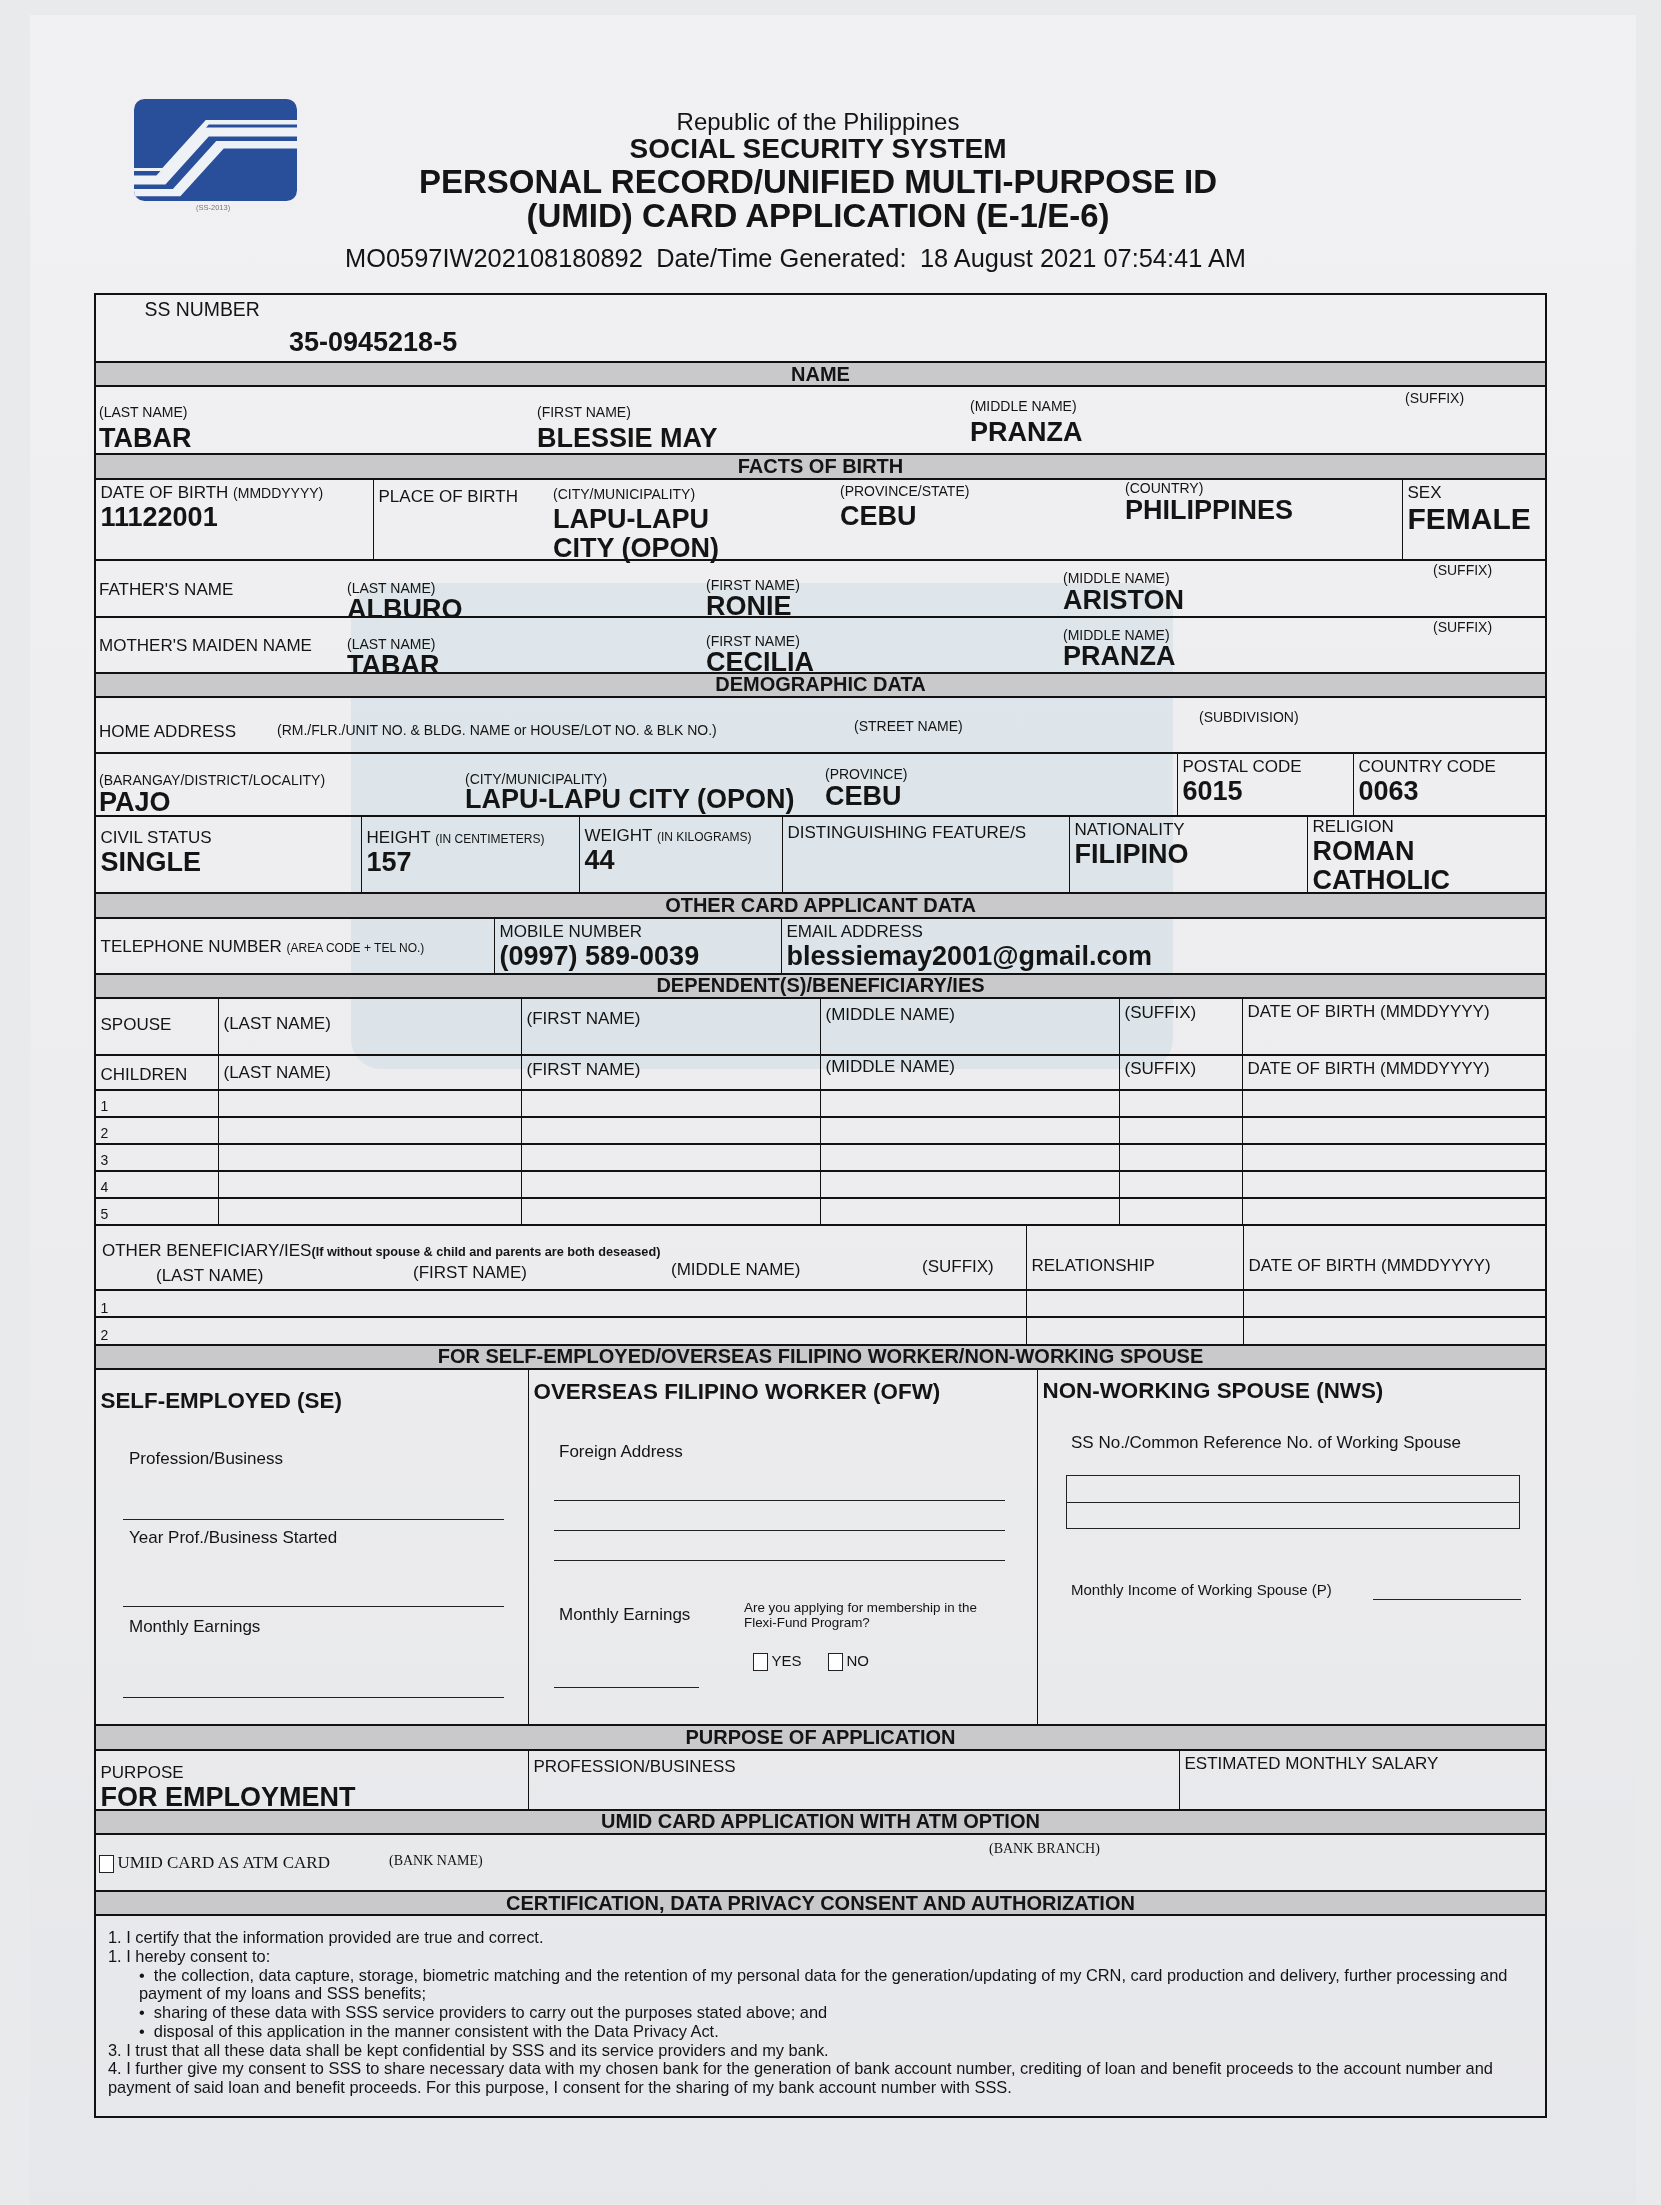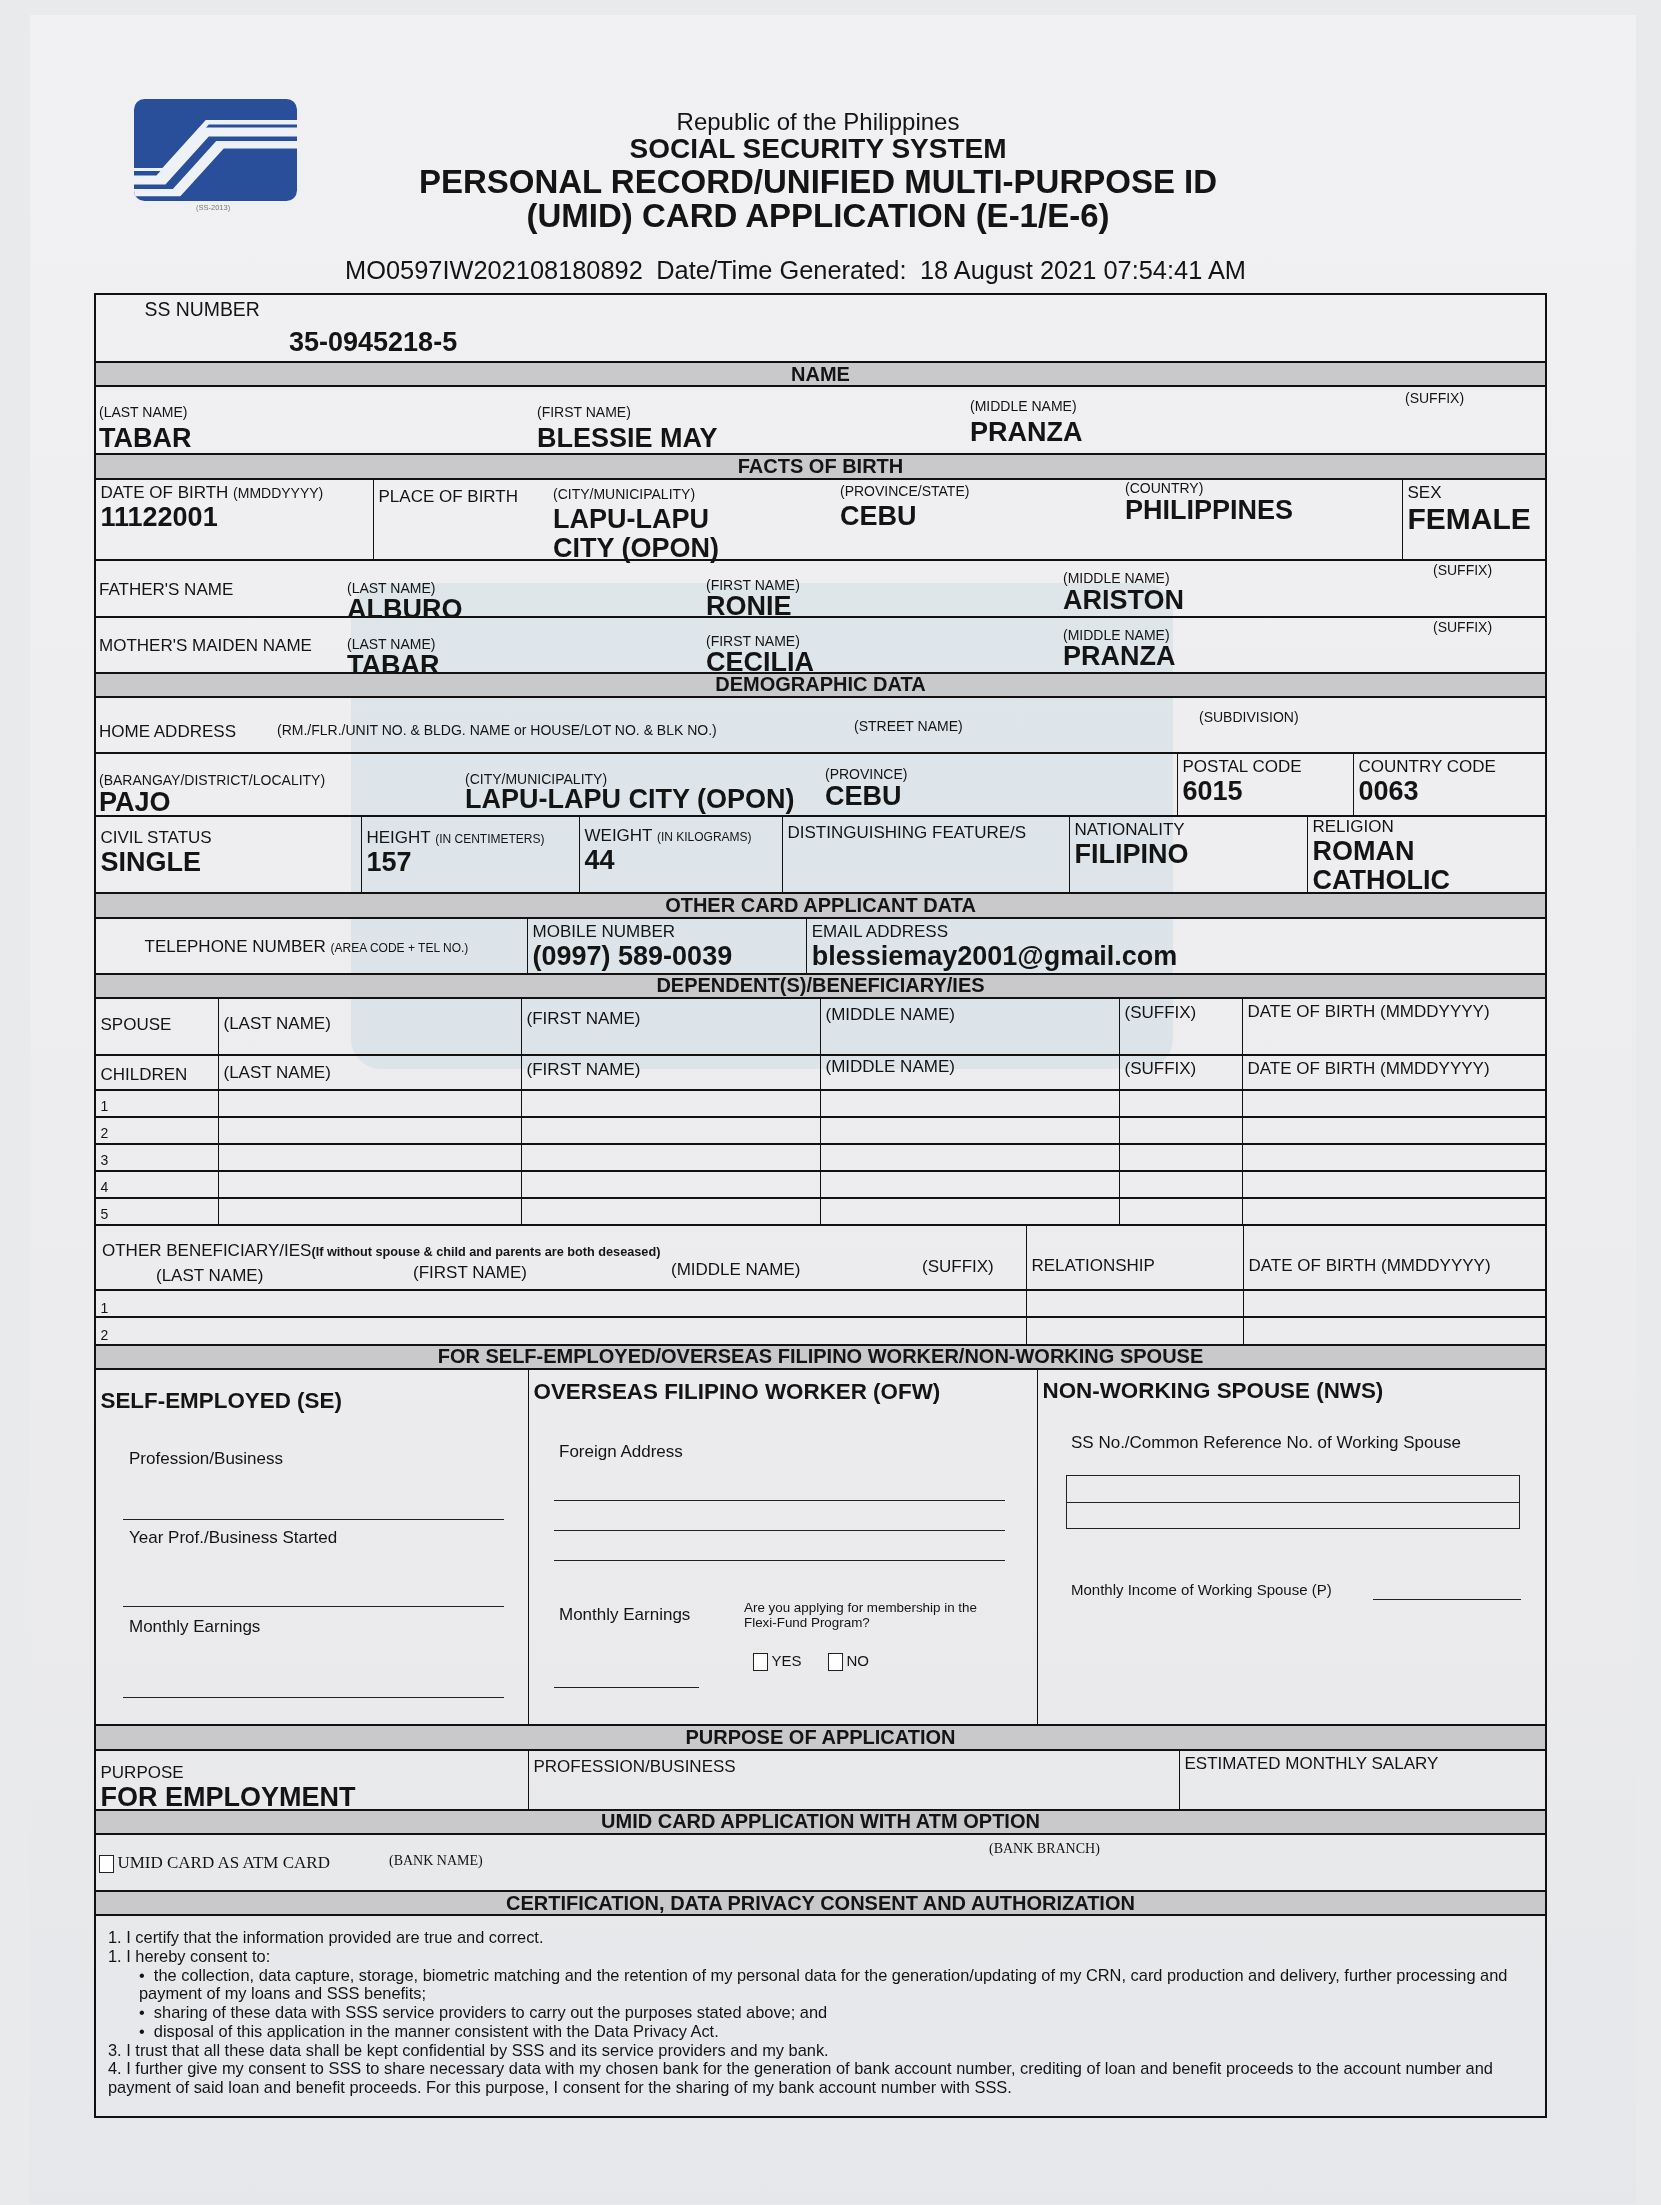--- a/index.html
+++ b/index.html
@@ -16,21 +16,21 @@
     position:absolute; left:134px; top:99px; width:163px; height:102px;
     background:#2a4f9a; border-radius:10.5px; overflow:hidden;
   }
   .logo svg { width:100%; height:100%; display:block; }
   .logo-caption { position:absolute; left:196px; top:203px; font-size:7.5px; color:#777; }
   .hdr { position:absolute; left:299px; width:1038px; text-align:center; font-weight:bold; }
   .hdr-rep { top:108px; font-size:24px; font-weight:normal; }
   .hdr-sss { top:133px; font-size:28px; }
   .hdr-t1 { top:163px; font-size:33px; }
   .hdr-t2 { top:197px; font-size:33px; }
-  .gen { position:absolute; left:345px; top:256px; font-size:25.4px; }
+  .gen { position:absolute; left:345px; top:244px; font-size:25.4px; }
   .gen span { margin-right:13.4px; }
 
   .form { position:absolute; left:94px; top:293px; width:1449px; border:2.2px solid #111; background:transparent; }
   .row { position:relative; border-bottom:2.2px solid #111; display:flex; }
   .row:last-child { border-bottom:none; }
   .band {
     background:#c9c9cc; height:22.4px; justify-content:center; align-items:center;
     font-weight:bold; font-size:20px;
   }
   .cell { position:relative; border-right:1.5px solid #111; box-sizing:border-box; padding:3px 4.5px; }
@@ -207,21 +207,21 @@
       <span class="val">ROMAN</span>
       <span class="val">CATHOLIC</span>
     </div>
   </div>
 
   <div class="row band">
       <span>OTHER CARD APPLICANT DATA</span>
     </div>
 
   <div class="row" style="height:54px;">
-    <div class="cell" style="width:399px;padding-top:18px;margin-left:44px;">
+    <div class="cell" style="width:399px;padding-top:18px;">
       <span class="lbl"><span>TELEPHONE NUMBER</span> <span style="font-size:12px;">(AREA CODE + TEL NO.)</span></span>
     </div>
     <div class="cell" style="width:287px;">
       <span class="lbl">MOBILE NUMBER</span>
       <span class="val">(0997) 589-0039</span>
     </div>
     <div class="cell" style="width:759px;border-right:none;">
       <span class="lbl">EMAIL ADDRESS</span>
       <span class="val">blessiemay2001@gmail.com</span>
     </div>

